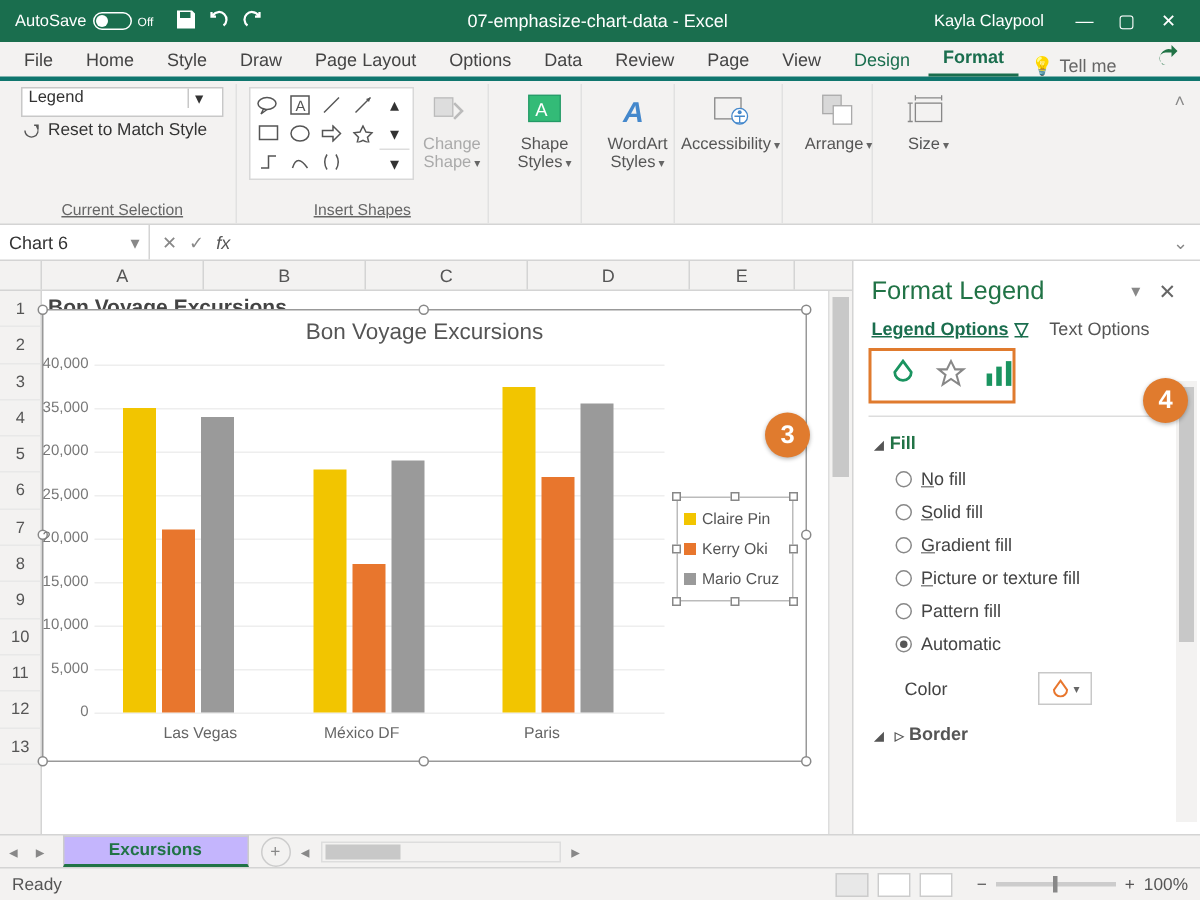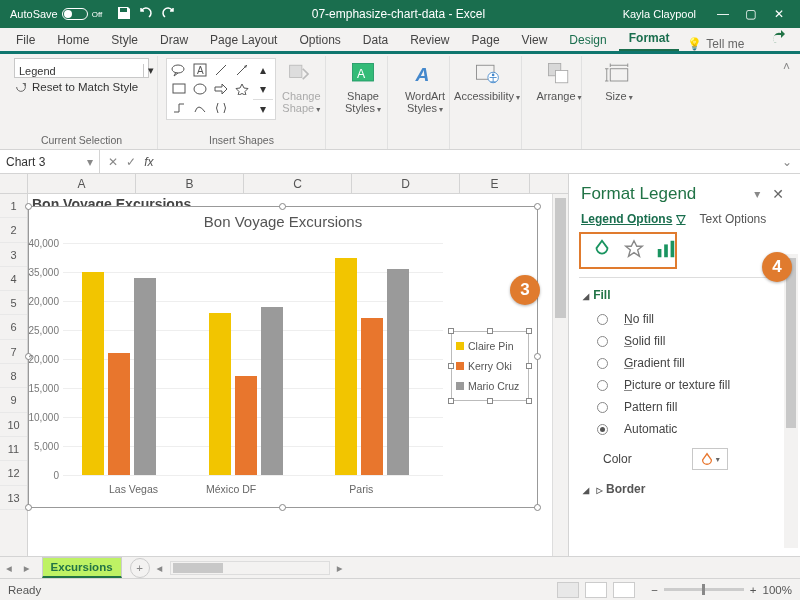--- a/index.html
+++ b/index.html
@@ -21,23 +21,23 @@
   .tabs { height:26px; background:#f3f2f1; border-bottom:3px solid #0f766e; display:flex; align-items:flex-end; padding:0 6px; gap:2px; }
   .tab { padding:5px 10px 4px; font-size:12px; color:#444; cursor:default; }
   .tab.ctx { color:#1a6e4e; }
   .tab.active { color:#1a6e4e; border-bottom:2px solid #1a6e4e; font-weight:600; }
   .tabs .tellme { margin-left:6px; display:flex; align-items:center; gap:4px; color:#666; }
   .tabs .share { margin-left:auto; padding:4px 8px; }
 
   
   .ribbon { height:96px; background:#f3f2f1; border-bottom:1px solid #d4d4d4; display:flex; padding:2px 6px 0; }
   .group { border-right:1px solid #e1e1e1; padding:2px 8px 0; display:flex; flex-direction:column; }
-  .group .label { font-size:10.5px; color:#666; text-align:center; padding:2px 0 3px; margin-top:auto; }
+  .group .label { font-size:10.5px; color:#666; text-align:center; padding:2px 0 3px; margin-top:auto;text-decoration:underline; }
   .group-content { display:flex; gap:4px; align-items:flex-start; }
-  .dd { display:flex; align-items:flex-end; border:1px solid #c8c8c8; background:#fff; height:20px; font-size:11px;gap:18px; }
+  .dd { display:flex; align-items:flex-start; border:1px solid #c8c8c8; background:#fff; height:20px; font-size:11px; }
   .dd .txt { padding:0 4px; min-width:110px; }
   .dd .caret { padding:0 4px; border-left:1px solid #c8c8c8; }
   .fmt-sel, .reset { display:flex; align-items:center; gap:4px; font-size:11.5px; padding:2px 0; }
   .shapes-gallery { display:grid; grid-template-columns:repeat(5,20px); grid-auto-rows:18px; gap:1px; border:1px solid #d8d8d8; padding:2px; background:#fff; }
   .shapes-gallery div { display:flex; align-items:center; justify-content:center; }
   .bigbtn { display:flex; flex-direction:column; align-items:center; justify-content:flex-start; width:58px; padding:2px 2px 0; gap:2px; font-size:11px; text-align:center; color:#555; }
   .bigbtn.disabled { color:#aaa; }
   .bigbtn svg { width:28px; height:28px; }
   .caret-sm::after { content:'▾'; font-size:8px; margin-left:2px; color:#666; }
 
@@ -85,33 +85,33 @@
   .pane-close { font-size:14px; color:#666; padding:0 4px; }
   .pane-tabs { display:flex; gap:14px; padding:4px 12px 6px; font-size:12px; }
   .pane-tab.active { text-decoration:underline; color:#1a6e4e; font-weight:600; display:flex; align-items:flex-start; gap:4px; }
   .pane-tab { color:#555; }
   .pane-icons { display:flex; gap:10px; padding:4px 10px; border:2px solid #e07b2e; width:98px; margin-left:10px; align-items:center; }
   .pane-icons svg { width:22px; height:22px; }
   .pane-divider { border-top:1px solid #ddd; margin:8px 10px 0; }
   .pane-body { padding:6px 14px; font-size:12px; color:#444; overflow:auto; flex:1; position:relative; }
   .pane-sect { color:#217346; font-weight:600; font-size:12px; padding:4px 0 6px; }
   .pane-sect::before { content:'◢'; font-size:8px; margin-right:4px; transform:rotate(0); display:inline-block; color:#555;}
-  .radio { display:flex; align-items:center; gap:16px; padding:4px 0 4px 14px; font-size:12px; }
+  .radio { display:flex; align-items:center; gap:6px; padding:4px 0 4px 14px; font-size:12px; }
   .radio .r { width:11px; height:11px; border:1px solid #888; border-radius:50%; position:relative; }
   .radio.sel .r::after { content:''; position:absolute; inset:2px; background:#555; border-radius:50%; }
   .radio u { text-decoration:underline; text-decoration-color:#888; }
   .color-row { display:flex; align-items:center; padding:8px 0 8px 20px; gap:60px; }
   .colorbtn { width:36px; height:22px; border:1px solid #c8c8c8; display:flex; align-items:center; justify-content:center; gap:2px; }
   .pane-vscroll { position:absolute; right:2px; top:80px; bottom:8px; width:14px; background:#f3f2f1; }
   .pane-vthumb { position:absolute; left:2px; right:2px; top:4px; height:170px; background:#c8c8c8; }
 
   
   .sheettabs { height:22px; background:#f3f2f1; border-top:1px solid #d4d4d4; display:flex; align-items:center; font-size:11.5px; }
   .sheettabs .nav { padding:0 6px; color:#888; }
-  .sheet-tab { padding:3px 8px; background:#bef264; border:1px solid #ccc; border-bottom:2px solid #217346; color:#217346; font-weight:600; margin-left:6px; }
+  .sheet-tab { padding:3px 30px; background:#c4b5fd; border:1px solid #ccc; border-bottom:2px solid #217346; color:#217346; font-weight:600; margin-left:6px; }
   .addsheet { width:20px; height:20px; border:1px solid #ccc; border-radius:50%; display:flex; align-items:center; justify-content:center; margin-left:8px; color:#888; }
   .hscroll { margin-left:20px; flex:0 0 160px; height:14px; background:#f3f2f1; border:1px solid #ddd; position:relative; }
   .hthumb { position:absolute; left:2px; top:1px; bottom:1px; width:50px; background:#c8c8c8; }
 
   
   .status { height:22px; background:#f3f2f1; border-top:1px solid #d4d4d4; display:flex; align-items:center; padding:0 8px; font-size:11.5px; color:#555; }
   .status .views { margin-left:auto; display:flex; gap:6px; align-items:center; }
   .viewbtn { width:22px; height:16px; border:1px solid #ccc; background:#fff; }
   .zoom { display:flex; align-items:center; gap:6px; margin-left:10px; }
   .slider { width:80px; height:3px; background:#ccc; position:relative; }
@@ -313,21 +313,21 @@
           <path d="M6 6h20M6 4v4M26 4v4M2 10v14M0 10h4M0 24h4" stroke="#888"></path>
         </svg>
       <span class="caret-sm">Size</span>
     </div>
   </div>
   <div style="margin-left:auto;padding:4px;color:#888">˄</div>
 </div>
 
 <div class="fbar">
   <div class="namebox">
-    <span>Chart 3</span>
+    <span>Chart 6</span>
     <span style="color:#888">▾</span>
   </div>
   <div class="fx-ctrl">
     <span>✕</span>
     <span>✓</span>
     <span class="fx">fx</span>
   </div>
   <div class="expand">⌄</div>
 </div>
 
@@ -420,21 +420,21 @@
               <span class="swatch" style="background:#e8762d"></span>
               <span>Kerry Oki</span>
             </div>
             <div class="legend-item">
               <span class="swatch" style="background:#9a9a9a"></span>
               <span>Mario Cruz</span>
             </div>
           </div>
       </div>
     <div class="xlab" style="left: 80px;">Las Vegas</div>
-        <div class="xlab" style="left: 177px; text-align: right;">México DF</div>
+        <div class="xlab" style="left: 187px; text-align: right;">México DF</div>
         <div class="xlab" style="left: 320.333px;">Paris</div>
       </div>
 
     <div class="vscroll">
         <div class="vthumb"></div>
       </div>
   </div>
 
   <div class="pane">
     <div class="pane-hdr">

